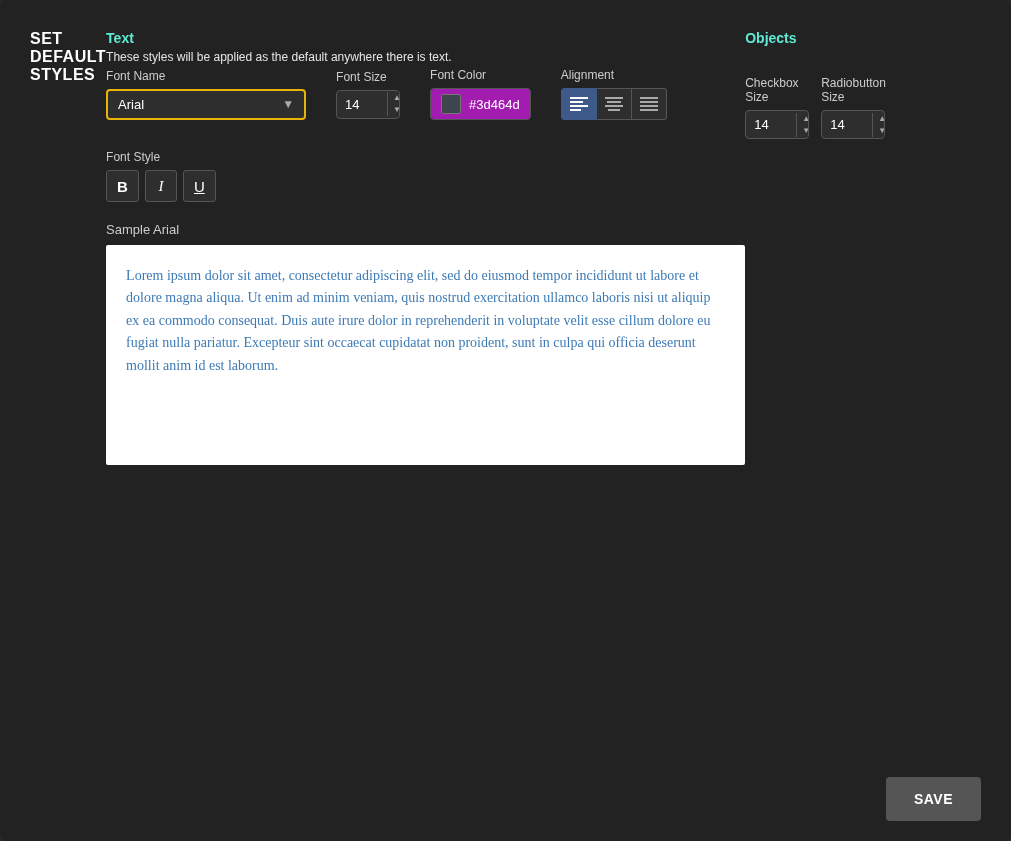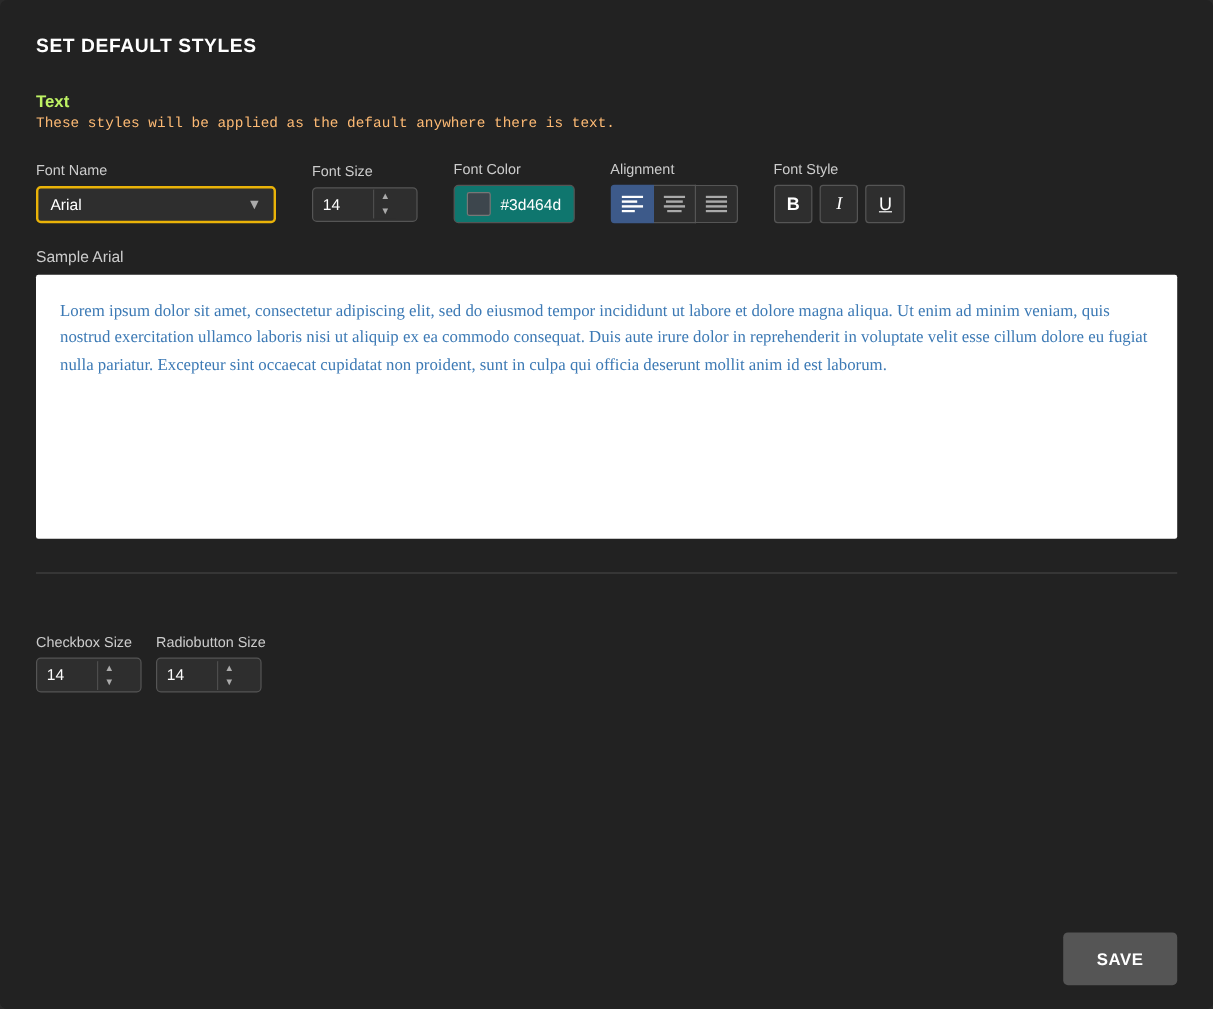--- a/index.html
+++ b/index.html
@@ -13,43 +13,41 @@
       font-family: Arial, sans-serif;
     }
 
     .dialog {
       background: #222222;
       border-radius: 6px;
       width: 1011px;
       min-height: 841px;
       padding: 30px 30px 20px 30px;
       display: flex;
-      flex-direction: column;
     }
 
     .dialog-title {
       color: #ffffff;
       font-size: 16px;
       font-weight: bold;
       letter-spacing: 0.5px;
       margin-bottom: 28px;
     }
 
     .section-title {
-      color: #bef264;
+      color: #5eead4;
       font-size: 14px;
       font-weight: 600;
       margin-bottom: 4px;
     }
 
     .section-subtitle {
-      color: #fdba74;
+      color: #e5e5e5;
       font-size: 12px;
-      margin-bottom: 24px;
-      font-family: Liberation Mono, monospace;
+      margin-bottom: 4px;
     }
 
     .controls-row {
       display: flex;
       align-items: center;
       gap: 30px;
       margin-bottom: 20px;
       flex-wrap: wrap;
     }
 
@@ -88,21 +86,21 @@
     }
 
     
     .spinner-input {
       display: flex;
       align-items: center;
       background: #2e2e2e;
       border: 1px solid #555555;
       border-radius: 4px;
       overflow: hidden;
-      width: 88px;
+      width: 64px;
     }
 
     .spinner-input input {
       background: transparent;
       border: none;
       color: #ffffff;
       font-size: 13px;
       padding: 6px 8px;
       width: 50px;
       outline: none;
@@ -122,21 +120,21 @@
       font-size: 8px;
       padding: 2px 5px;
       line-height: 1;
     }
 
     
     .font-color-btn {
       display: flex;
       align-items: center;
       gap: 8px;
-      background: #0f766e;
+      background: #a21caf;
       border: 1px solid #555555;
       border-radius: 4px;
       padding: 5px 10px;
       cursor: pointer;
       min-width: 100px;
     }
 
     .color-swatch {
       width: 20px;
       height: 20px;
@@ -373,20 +371,21 @@
 
     <div class="sample-text-label">Sample Arial</div>
     <div class="sample-text-box">
       <span>Lorem ipsum dolor sit amet, consectetur adipiscing elit, sed do eiusmod tempor incididunt ut labore et dolore magna aliqua. Ut enim ad minim veniam, quis nostrud exercitation ullamco laboris nisi ut aliquip ex ea commodo consequat. Duis aute irure dolor in reprehenderit in voluptate velit esse cillum dolore eu fugiat nulla pariatur. Excepteur sint occaecat cupidatat non proident, sunt in culpa qui officia deserunt mollit anim id est laborum.</span>
     </div>
   </div>
 
   <hr class="divider">
 
   <div>
+    <div class="section-title">Objects</div>
 
     <div class="objects-controls">
 
       <div class="control-group">
         <div class="control-label">Checkbox Size</div>
         <div class="spinner-input">
           <input type="text" value="14" style="">
           <div class="spinner-arrows">
             <button>▲</button>
             <button>▼</button>

